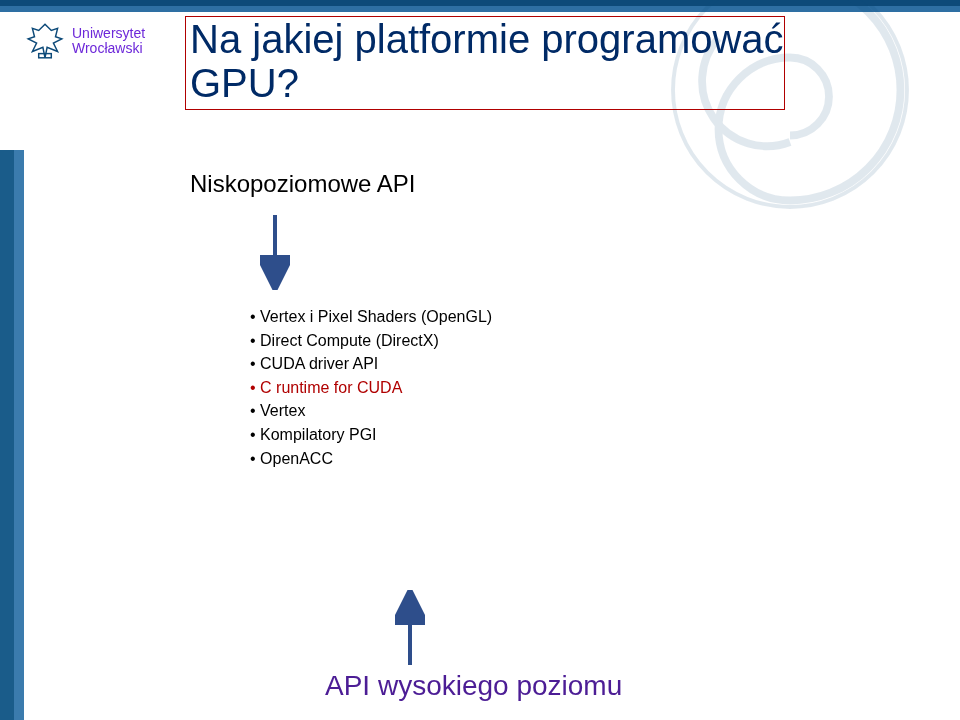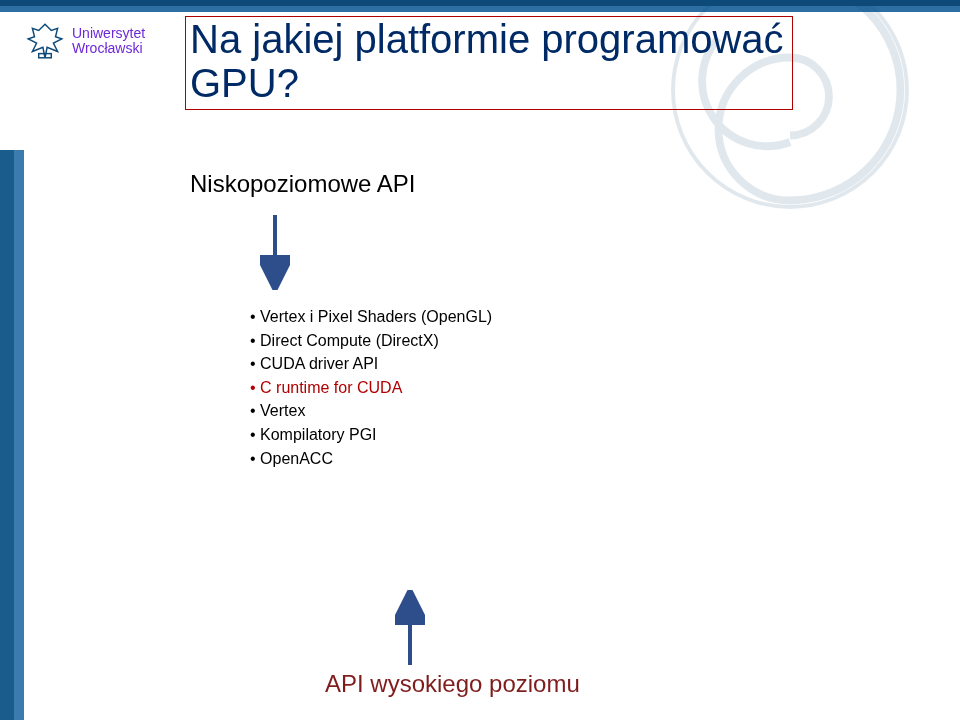--- a/index.html
+++ b/index.html
@@ -27,21 +27,21 @@
     width: 260px;
     height: 260px;
     opacity: 0.12;
   }
   .deco svg { width:100%; height:100%; }
   .title-box {
     position: absolute;
     left: 185px;
     top: 16px;
     border: 1px solid #b00000;
-    padding: 0 8px 4px 4px;
+    padding: 0 0 4px 4px;
     text-align: left;
     min-width: 530px;
   }
   .title-line {
     color: #002a66;
     font-size: 40px;
     line-height: 1.1;
     font-weight: 400;
   }
   .content {
@@ -73,22 +73,22 @@
   .bullets .red::before { color:#b00000; }
   .arrow-up {
     position: absolute;
     left: 395px;
     top: 440px;
   }
   .label2 {
     position: absolute;
     left: 325px;
     top: 520px;
-    font-size: 24px;
-    color: #7f1d1d;
+    font-size: 28px;
+    color: #4c1d95;
   }
   
   .side-accent {
     position: absolute;
     left: 0; top: 0; bottom: 0;
     width: 24px;
     background: linear-gradient(to right, #1a5c8a 0 14px, #3b7bad 14px 24px);
   }
   .logo {
     position: absolute;

